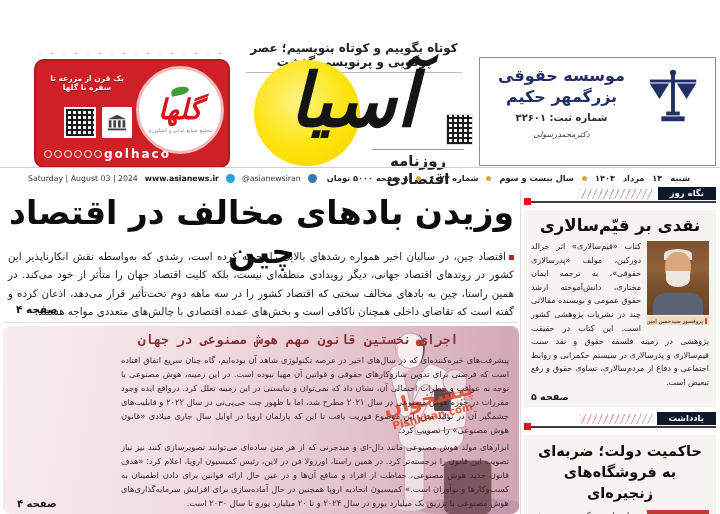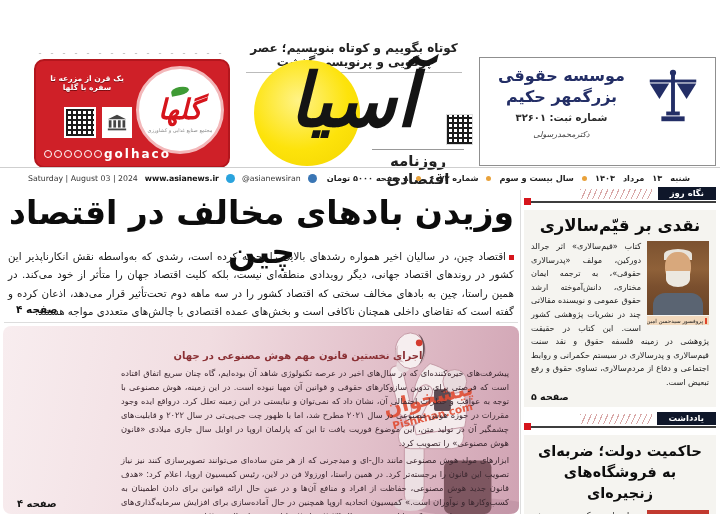--- a/index.html
+++ b/index.html
@@ -83,22 +83,22 @@
 
   
   .ai-block { position:absolute; top:326px; left:3px; width:516px; height:188px;
     border-radius:8px; overflow:hidden;
     background:linear-gradient(100deg,#f8edef 0%,#f1dde1 38%,#e2c0ca 70%,#d0a3b3 100%); }
   .robot { position:absolute; right:-4px; top:0; width:172px; height:188px; }
   .watermark { position:absolute; right:44px; top:60px; transform:rotate(-14deg);
     text-align:center; pointer-events:none; }
   .wm-fa { color:#e04c33; font-size:21px; font-weight:bold; opacity:.9; }
   .wm-en { color:#e04c33; font-size:10.5px; font-weight:bold; opacity:.9; }
-  .ai-title { margin:24px 56px 5px 130px; text-align:center; font-size:10px;
-    font-weight:bold; color:#8a2f33; position:relative; z-index:2; }
+  .ai-title { margin:6px 56px 5px 130px; text-align:center; font-size:13px;
+    font-weight:bold; color:#8a2f33; position:relative; z-index:2;font-family:Liberation Mono, monospace; }
   .ai-body { margin:0 10px 0 8px; padding-left:110px; font-size:8.3px; line-height:1.7;
     text-align:justify; color:#3c2830; position:relative; z-index:2; }
   .ai-body p { margin-bottom:2px; }
   .ai-pageref { position:absolute; bottom:5px; left:14px; font-weight:bold;
     font-size:10px; color:#161616; z-index:2; }
 
   
   .col-divider { position:absolute; top:190px; left:520px; width:1px; height:324px; background:#ddd; }
   .right-col { position:absolute; top:187px; left:524px; width:192px; }
   .section-head { position:relative; height:20px; }

